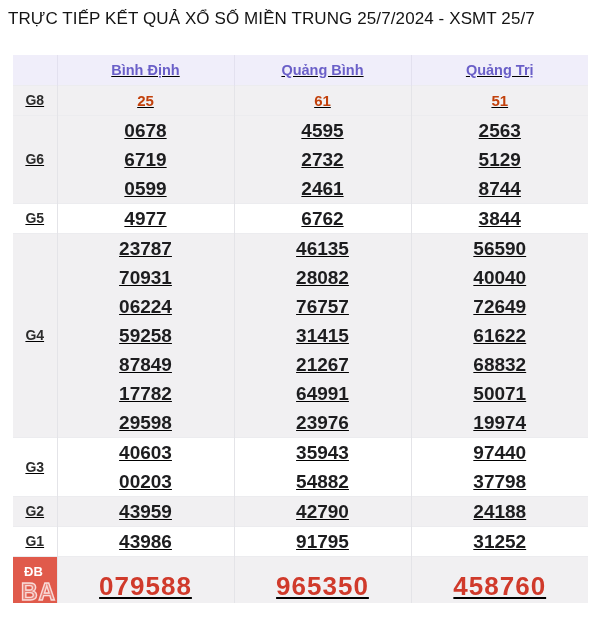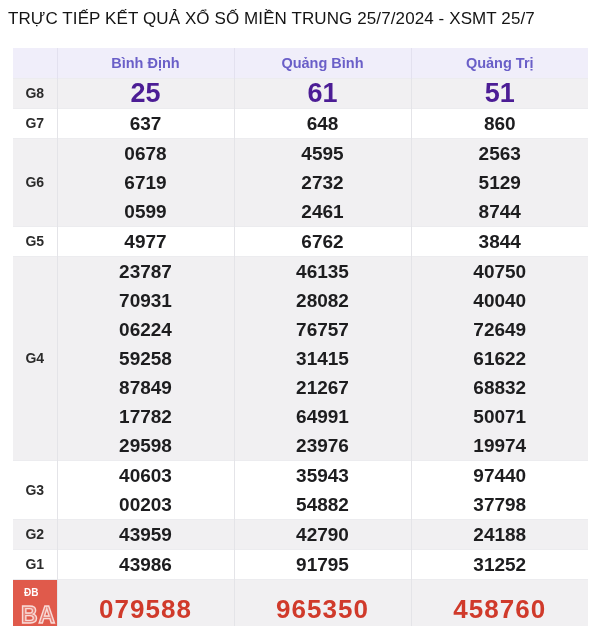--- a/index.html
+++ b/index.html
@@ -14,21 +14,22 @@
     font-weight: normal;
     color: #141414;
     padding: 9px 0 0 8px;
     letter-spacing: 0.1px;
     white-space: nowrap;
   }
   .results-table {
     border-collapse: collapse;
     table-layout: fixed;
     width: 575px;
-    margin: 19px 0 0 13px;
+    margin: 26px 0 0 13px;
+    text-decoration: underline;
   }
   col.c-label { width: 44px; }
   col.c-prov  { width: 177px; }
   thead th {
     height: 30px;
     background: #f0eefa;
     color: #6a5fc8;
     font-size: 14.5px;
     font-weight: bold;
     text-align: center;
@@ -52,40 +53,40 @@
   }
   .val {
     display: block;
     line-height: 29px;
     height: 29px;
     font-size: 19px;
     font-weight: bold;
     color: #1d1d1f;
   }
   .val-red {
-    font-size: 27px;
-    color: #4c1d95;
+    font-size: 15px;
+    color: #c2410c;
   }
   tr.special-row .val {
     font-size: 26px;
     height: 33px;
     line-height: 47px;
     color: #d03a2b;
     letter-spacing: 1px;
   }
   .special-label {
     position: relative;
     background: #e05a4b !important;
     overflow: visible;
     height: 47px;
   }
   .db-badge {
     position: absolute;
     top: 7px; left: 11px;
-    font-size: 10px;
+    font-size: 13px;
     font-weight: bold;
     color: #ffffff;
   }
   .watermark-text {
     position: absolute;
     bottom: -3px; left: 8px;
     font-size: 23px;
     font-weight: bold;
     color: rgba(255,255,255,0.25);
     -webkit-text-stroke: 1.3px rgba(255,255,255,0.75);
@@ -118,32 +119,20 @@
         <td>
           <span class="val val-red">25</span>
         </td>
         <td>
           <span class="val val-red">61</span>
         </td>
         <td>
           <span class="val val-red">51</span>
         </td>
       </tr>
-      <tr class="stripe-white">
-        <td class="label-cell">G7</td>
-        <td>
-          <span class="val">637</span>
-        </td>
-        <td>
-          <span class="val">648</span>
-        </td>
-        <td>
-          <span class="val">860</span>
-        </td>
-      </tr>
       <tr class="stripe-gray">
         <td class="label-cell">G6</td>
         <td>
           <span class="val">0678</span>
           <span class="val">6719</span>
           <span class="val">0599</span>
         </td>
         <td>
           <span class="val">4595</span>
           <span class="val">2732</span>
@@ -181,21 +170,21 @@
         <td>
           <span class="val">46135</span>
           <span class="val">28082</span>
           <span class="val">76757</span>
           <span class="val">31415</span>
           <span class="val">21267</span>
           <span class="val">64991</span>
           <span class="val">23976</span>
         </td>
         <td>
-          <span class="val">40750</span>
+          <span class="val">56590</span>
           <span class="val">40040</span>
           <span class="val">72649</span>
           <span class="val">61622</span>
           <span class="val">68832</span>
           <span class="val">50071</span>
           <span class="val">19974</span>
         </td>
       </tr>
       <tr class="stripe-white">
         <td class="label-cell">G3</td>

